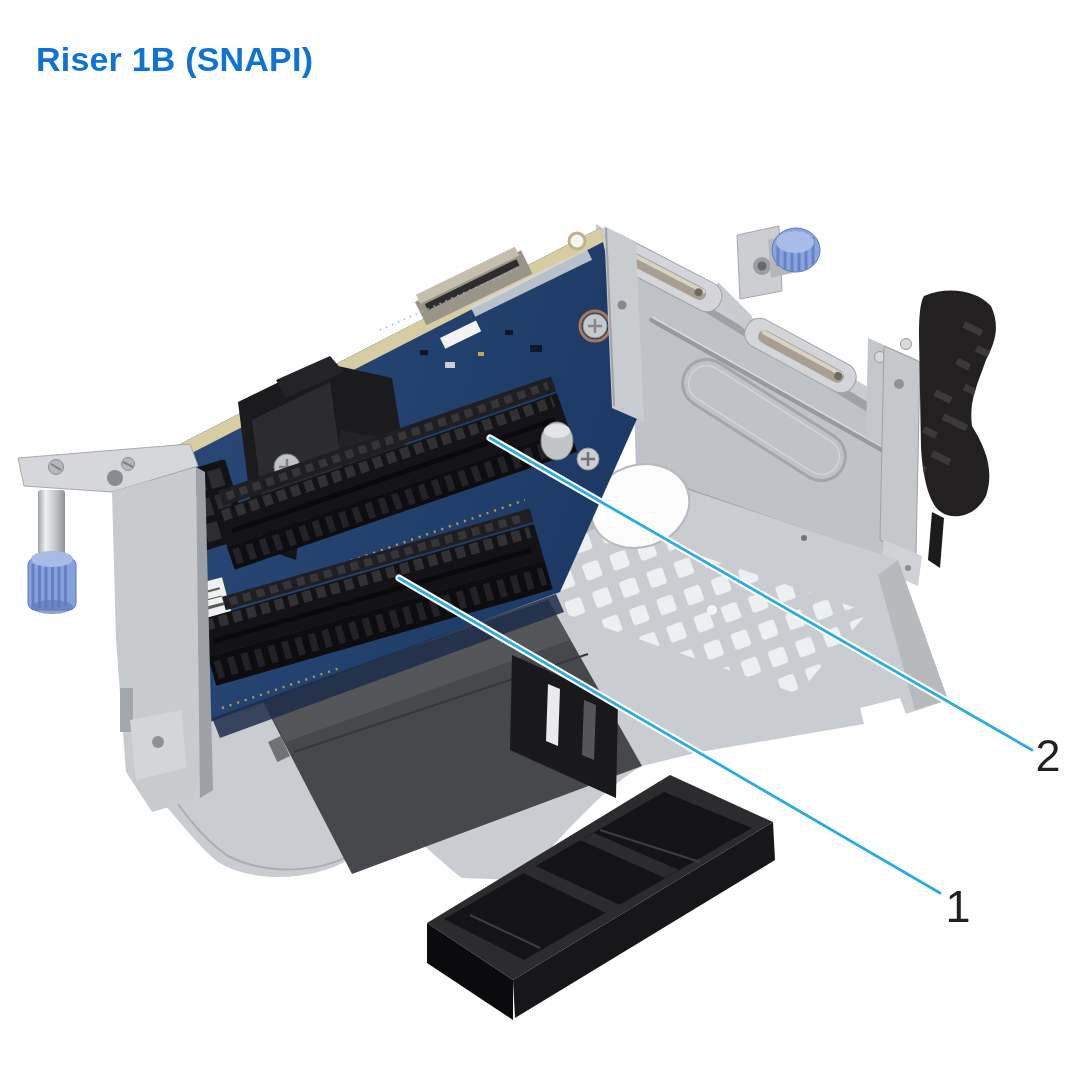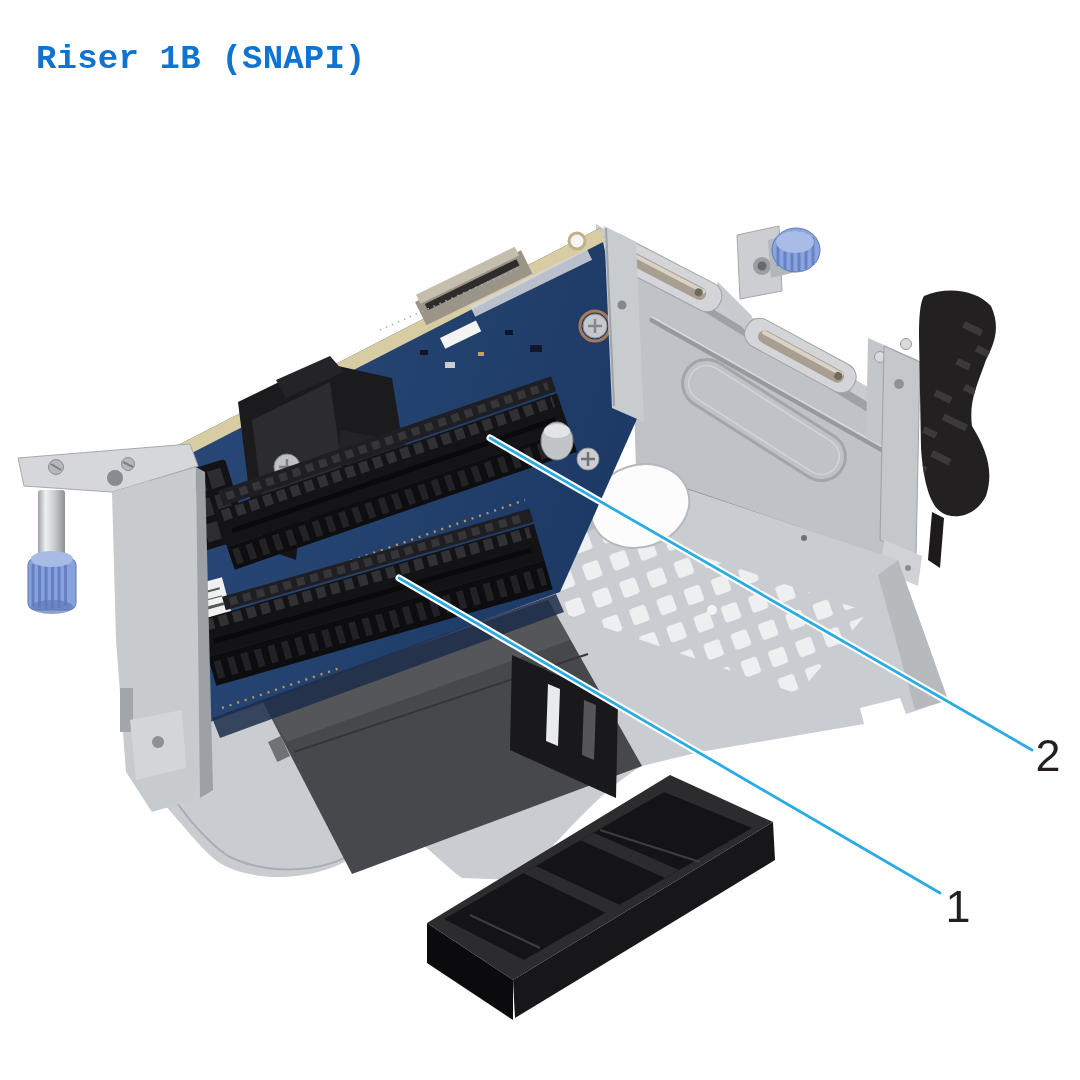--- a/index.html
+++ b/index.html
@@ -3,21 +3,21 @@
 <meta charset="utf-8">
 <style>
   html,body{margin:0;padding:0;background:#ffffff;}
   .stage{
     position:relative;width:1080px;height:1080px;background:#ffffff;
     font-family:"Liberation Sans", sans-serif;overflow:hidden;
   }
   .title{
     position:absolute;left:36px;top:40px;margin:0;
     font-size:34px;font-weight:bold;color:#0e73d1;letter-spacing:.2px;
-    font-family:Liberation Mono, monospace;
+    font-family:Liberation Sans, sans-serif;
   }
   svg{position:absolute;left:0;top:0;}
   .callout-num{
     font-family:"Liberation Sans", sans-serif;
     font-size:45px;fill:#231f20;
   }
 </style>
 </head>
 <body>
 

